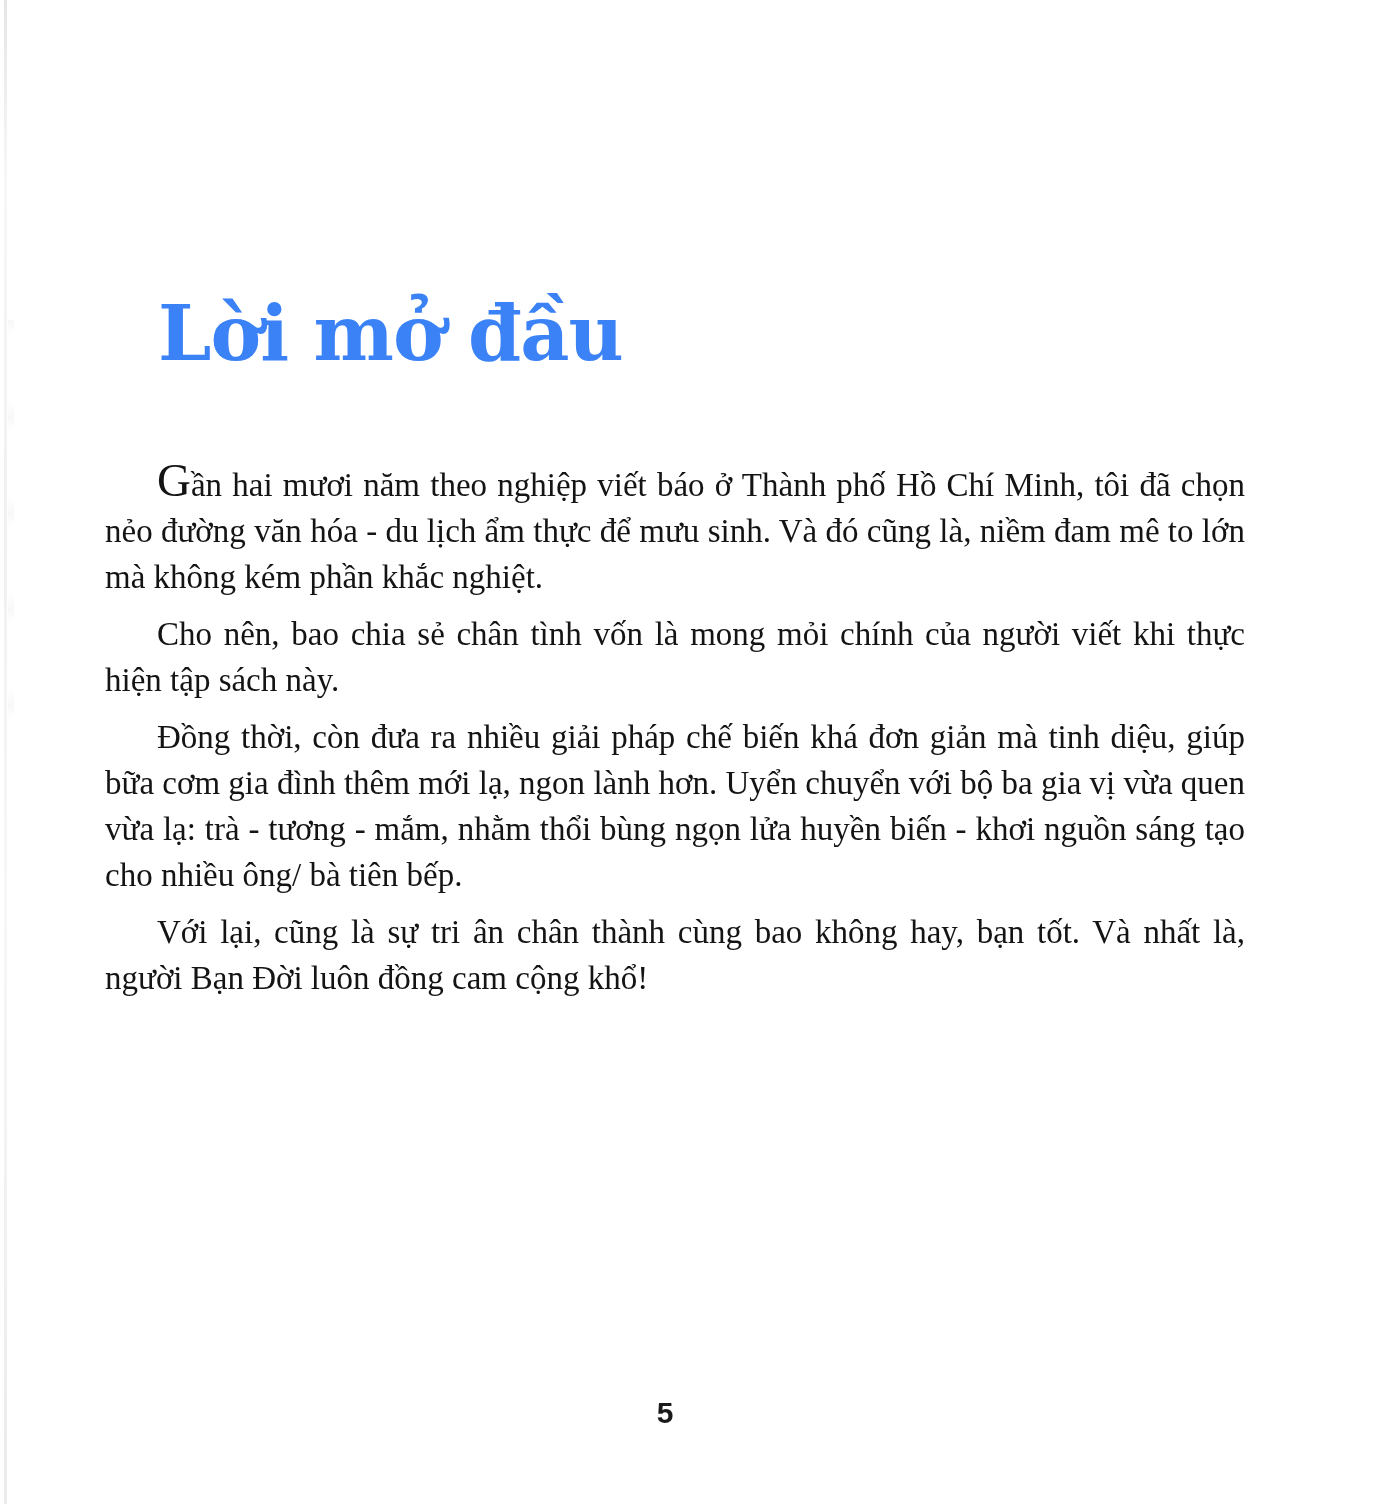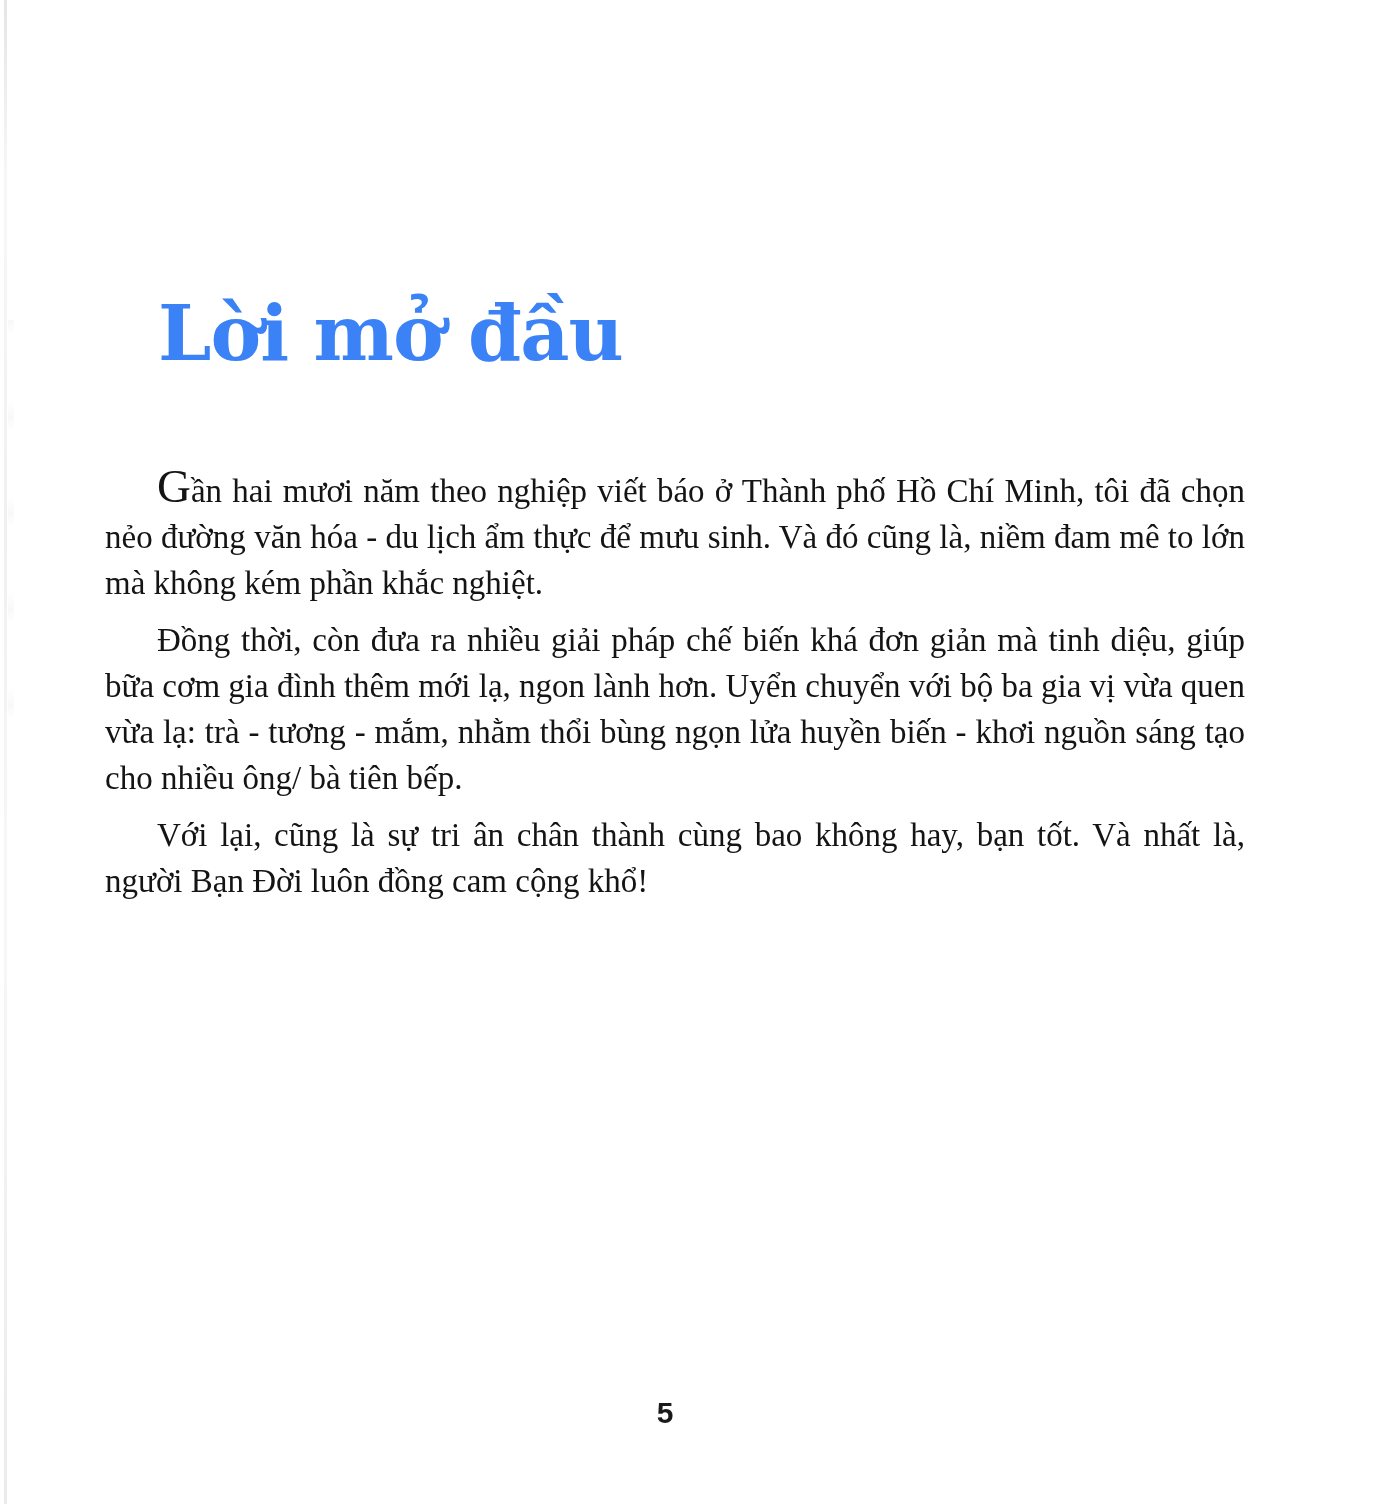--- a/index.html
+++ b/index.html
@@ -57,21 +57,21 @@
     left: 105px;
     top: 462px;
     width: 1140px;
     font-family: "Liberation Serif", "DejaVu Serif", serif;
     font-size: 33px;
     line-height: 46px;
     text-align: justify;
     color: #141414;
   }
   .para {
-    margin: 6px 0 11px 0;
+    margin: 0 0 11px 0;
     text-indent: 52px;
   }
   .initial {
     font-size: 47px;
     line-height: 0;
   }
   .page-number {
     position: absolute;
     top: 1396px;
     left: 0;
@@ -88,19 +88,20 @@
 
 <div class="page">
 
   <div class="scan-edge"></div>
   <div class="scan-smudge"></div>
 
   <h1 class="title">Lời mở đầu</h1>
 
   <div class="body-text">
     <p class="para"><span class="initial">G</span><span>ần hai mươi năm theo nghiệp viết báo ở Thành phố Hồ Chí Minh, tôi đã chọn nẻo đường văn hóa - du lịch ẩm thực để mưu sinh. Và đó cũng là, niềm đam mê to lớn mà không kém phần khắc nghiệt.</span></p>
+    <p class="para">Cho nên, bao chia sẻ chân tình vốn là mong mỏi chính của người viết khi thực hiện tập sách này.</p>
     <p class="para">Đồng thời, còn đưa ra nhiều giải pháp chế biến khá đơn giản mà tinh diệu, giúp bữa cơm gia đình thêm mới lạ, ngon lành hơn. Uyển chuyển với bộ ba gia vị vừa quen vừa lạ: trà - tương - mắm, nhằm thổi bùng ngọn lửa huyền biến - khơi nguồn sáng tạo cho nhiều ông/ bà tiên bếp.</p>
     <p class="para">Với lại, cũng là sự tri ân chân thành cùng bao không hay, bạn tốt. Và nhất là, người Bạn Đời luôn đồng cam cộng khổ!</p>
   </div>
 
   <div class="page-number">5</div>
 
 </div>
 
 </body></html>

